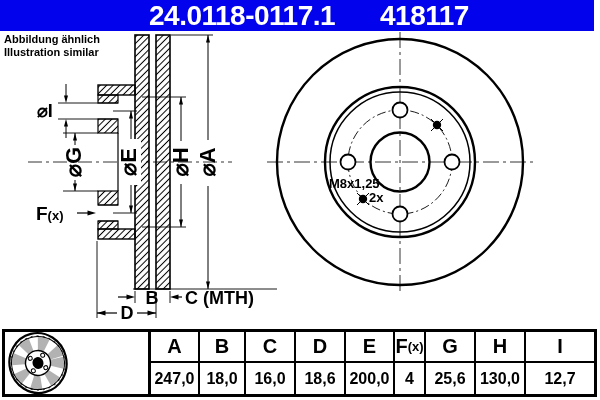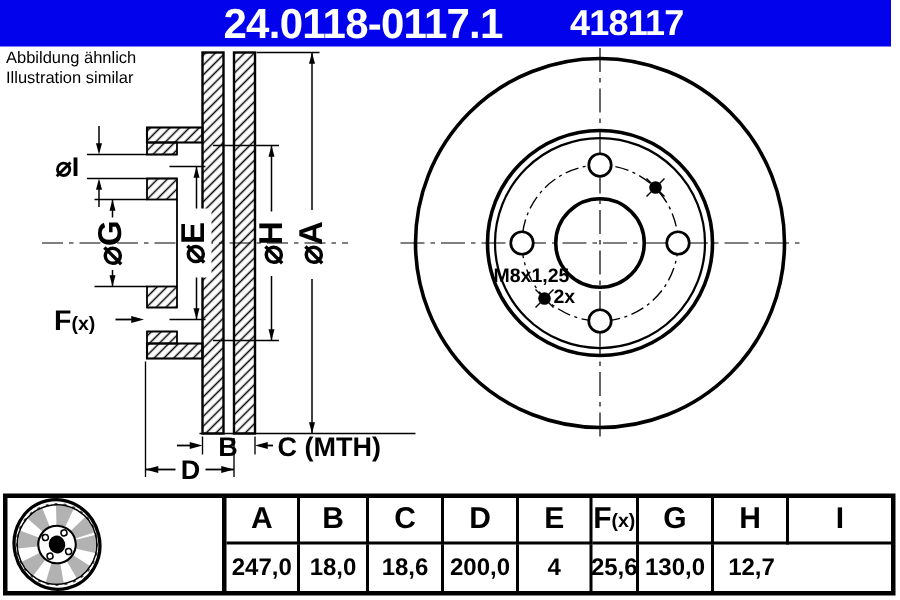--- a/index.html
+++ b/index.html
@@ -5,23 +5,23 @@
   html,body{margin:0;padding:0;background:#888;}
   #stage{
     position:relative;width:600px;height:400px;background:#ffffff;
     font-family:"Liberation Sans",sans-serif;overflow:hidden;
   }
   
   .header-bar{position:absolute;left:0;top:0;width:594px;height:31px;background:#0202ec;}
   .header-bar .pn{position:absolute;left:149px;top:0;line-height:31px;color:#fff;
     font-weight:bold;font-size:28px;letter-spacing:-0.5px;white-space:nowrap;}
   .header-bar .ref{position:absolute;left:380px;top:0;line-height:31px;color:#fff;
-    font-weight:bold;font-size:24px;letter-spacing:-0.5px;white-space:nowrap;}
-  
-  .note{position:absolute;left:4px;top:33px;font-size:11px;font-weight:normal;color:#000;line-height:13px;}
+    font-weight:bold;font-size:28px;letter-spacing:-0.5px;white-space:nowrap;}
+  
+  .note{position:absolute;left:4px;top:33px;font-size:11px;font-weight:bold;color:#000;line-height:13px;}
   
   #drawing{position:absolute;left:0;top:0;}
   
   .spec-table{position:absolute;left:2px;top:329px;width:595px;height:68px;
     border:3px solid #000;box-sizing:border-box;display:flex;background:#fff;}
   .icon-cell{width:146px;border-right:3px solid #000;box-sizing:border-box;
     display:flex;align-items:center;justify-content:flex-start;padding-left:2px;}
   .data-grid{flex:1;display:grid;
     grid-template-columns:49px 46px 50px 50px 49px 31px 50px 50px 1fr;
     grid-template-rows:1fr 1fr;}
@@ -199,20 +199,21 @@
       <div class="cell th">
           <span>F</span>
           <span class="fx-sub">(x)</span>
         </div>
       <div class="cell th">G</div>
       <div class="cell th">H</div>
       <div class="cell th last">I</div>
 
       <div class="cell td">247,0</div>
       <div class="cell td">18,0</div>
+      <div class="cell td">16,0</div>
       <div class="cell td">18,6</div>
       <div class="cell td">200,0</div>
       <div class="cell td">4</div>
       <div class="cell td">25,6</div>
       <div class="cell td">130,0</div>
       <div class="cell td last">12,7</div>
     </div>
   </div>
 
 </div>

